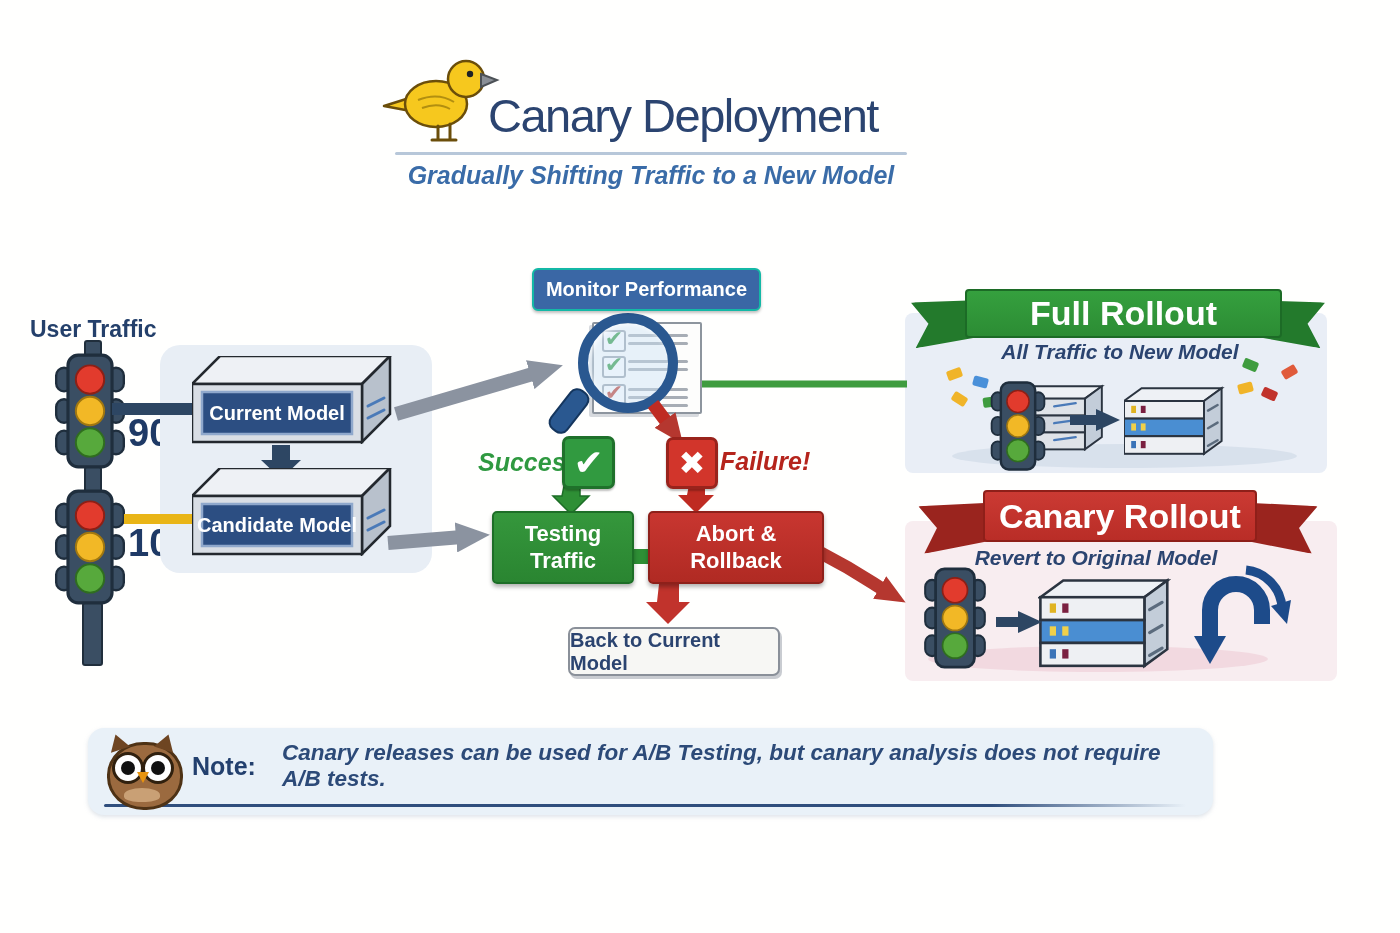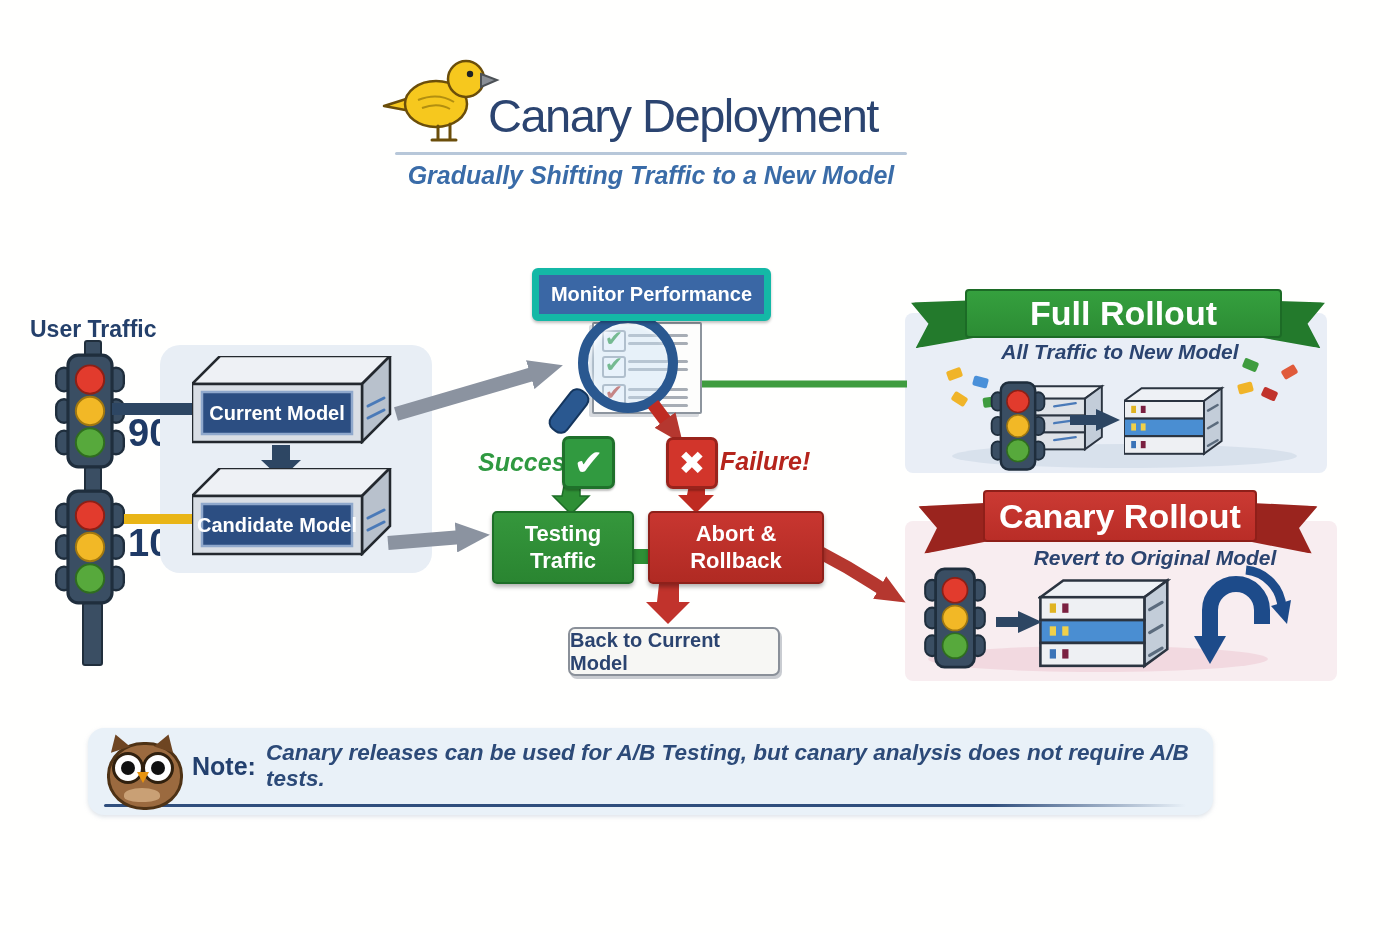--- a/index.html
+++ b/index.html
@@ -20,21 +20,21 @@
   .pct10{left:128px;top:524px;}
   .pole{background:#3a4e63;border:2px solid #202e3c;border-radius:3px;}
 
   .models-panel{left:160px;top:345px;width:272px;height:228px;background:#e8eef5;border-radius:20px;}
 
   .model-box{width:200px;height:88px;}
   .model-label{position:absolute;left:10px;top:36px;width:150px;height:42px;display:flex;align-items:center;justify-content:center;
                color:#fff;font-size:20px;font-weight:700;white-space:nowrap;}
 
   
-  .monitor-box{left:532px;top:268px;width:225px;height:39px;background:#3a67a5;border:7px solid #14b8a6;border-radius:6px;
+  .monitor-box{left:532px;top:268px;width:225px;height:39px;background:#3a67a5;border:2px solid #14b8a6;border-radius:6px;
                display:flex;align-items:center;justify-content:center;color:#fff;font-size:20px;font-weight:700;
                box-shadow:0 2px 3px rgba(0,0,0,.25);}
   .doc{left:592px;top:322px;width:106px;height:88px;background:#fdfdfc;border:2px solid #8d959e;border-radius:2px;
        box-shadow:-3px 3px 0 #d7dade;}
   .doc-check{position:absolute;left:8px;width:20px;height:18px;background:#fff;border:2px solid #9aa2ab;border-radius:3px;
              font-family:"DejaVu Sans",sans-serif;font-size:22px;font-weight:700;line-height:14px;text-align:center;}
   .doc-line{position:absolute;left:34px;width:60px;height:3px;background:#a7adb5;border-radius:2px;}
   .mag-glass{left:578px;top:313px;width:80px;height:80px;border:10px solid #2a5890;border-radius:50%;
              background:rgba(205,227,247,.45);box-shadow:inset 2px 2px 4px rgba(255,255,255,.7);}
   .mag-handle{left:558px;top:386px;width:18px;height:46px;background:#2a5890;border:2px solid #15365e;border-radius:9px;
@@ -70,21 +70,21 @@
   .ribbon-green .tail{background:#237a2c;}
   .ribbon-red .band{background:linear-gradient(#cb3a33,#b92d27);border:2px solid #8e1f19;}
   .ribbon-red .tail{background:#9a241e;}
   .panel-sub{text-align:center;font-size:21px;font-weight:700;font-style:italic;color:#2b4470;}
   .scene-shadow{border-radius:50%;}
   .confetti{position:absolute;width:15px;height:10px;border-radius:2px;}
 
   
   .note-box{left:88px;top:728px;width:1125px;height:87px;background:#e9f1f8;border-radius:16px;box-shadow:0 2px 4px rgba(160,175,195,.35);}
   .note-rule{left:104px;top:804px;width:1082px;height:3px;background:linear-gradient(to right,#2f4e7d 0%,#2f4e7d 82%,rgba(47,78,125,0) 100%);border-radius:2px;}
-  .note-text{left:192px;top:728px;width:1000px;height:76px;display:flex;align-items:center;gap:10px;}
+  .note-text{left:192px;top:728px;width:1000px;height:76px;display:flex;align-items:center;gap:26px;}
   .note-label{font-size:25px;font-weight:700;color:#23406e;white-space:nowrap;}
   .note-body{font-size:22.5px;font-weight:700;font-style:italic;color:#2c4a78;}
 
   
   .owl{left:104px;top:736px;width:76px;height:72px;}
   .owl .head{position:absolute;left:3px;top:6px;width:70px;height:62px;background:#9b6a3f;border:3px solid #4e3215;border-radius:48%;}
   .owl .tuft{position:absolute;width:0;height:0;border-left:10px solid transparent;border-right:10px solid transparent;
              border-bottom:16px solid #6e4522;top:-2px;}
   .owl .eye{position:absolute;top:16px;width:26px;height:26px;background:#fff;border:3px solid #30200e;border-radius:50%;}
   .owl .pupil{position:absolute;left:6px;top:6px;width:14px;height:14px;background:#111;border-radius:50%;}
@@ -255,21 +255,21 @@
     </svg>
   <svg class="abs" style="left:1038px;top:566px;z-index:2" width="140" height="104">
     <use href="#sym-stack-blue" width="140" height="104"></use>
     </svg>
 
   <div class="abs ribbon ribbon-red" style="left:913px;top:484px;width:410px;z-index:5">
     <div class="tail" style="left:8px;top:18px;width:66px;height:48px;transform:rotate(-7deg)"></div>
     <div class="tail right" style="left:336px;top:18px;width:66px;height:48px;transform:rotate(7deg)"></div>
     <div class="band" style="left:70px;top:6px;width:270px;height:48px">Canary Rollout</div>
   </div>
-  <div class="abs panel-sub" style="left:990px;top:546px;width:330px;z-index:5">Revert to Original Model</div>
+  <div class="abs panel-sub" style="left:931px;top:546px;width:330px;z-index:5">Revert to Original Model</div>
 
   <svg class="abs" style="left:0;top:0;z-index:4;pointer-events:none" width="1400" height="933" viewBox="0 0 1400 933">
     <defs>
       <marker id="mGray" markerUnits="userSpaceOnUse" markerWidth="34" markerHeight="30" refX="6" refY="15" orient="auto">
         <path d="M0,0 L34,15 L0,30 z" fill="#8b93a0"></path>
         </marker>
       <marker id="mRed" markerUnits="userSpaceOnUse" markerWidth="30" markerHeight="26" refX="5" refY="13" orient="auto">
         <path d="M0,0 L30,13 L0,26 z" fill="#b5372f"></path>
         </marker>
       <marker id="mNavy" markerUnits="userSpaceOnUse" markerWidth="24" markerHeight="22" refX="4" refY="11" orient="auto">

